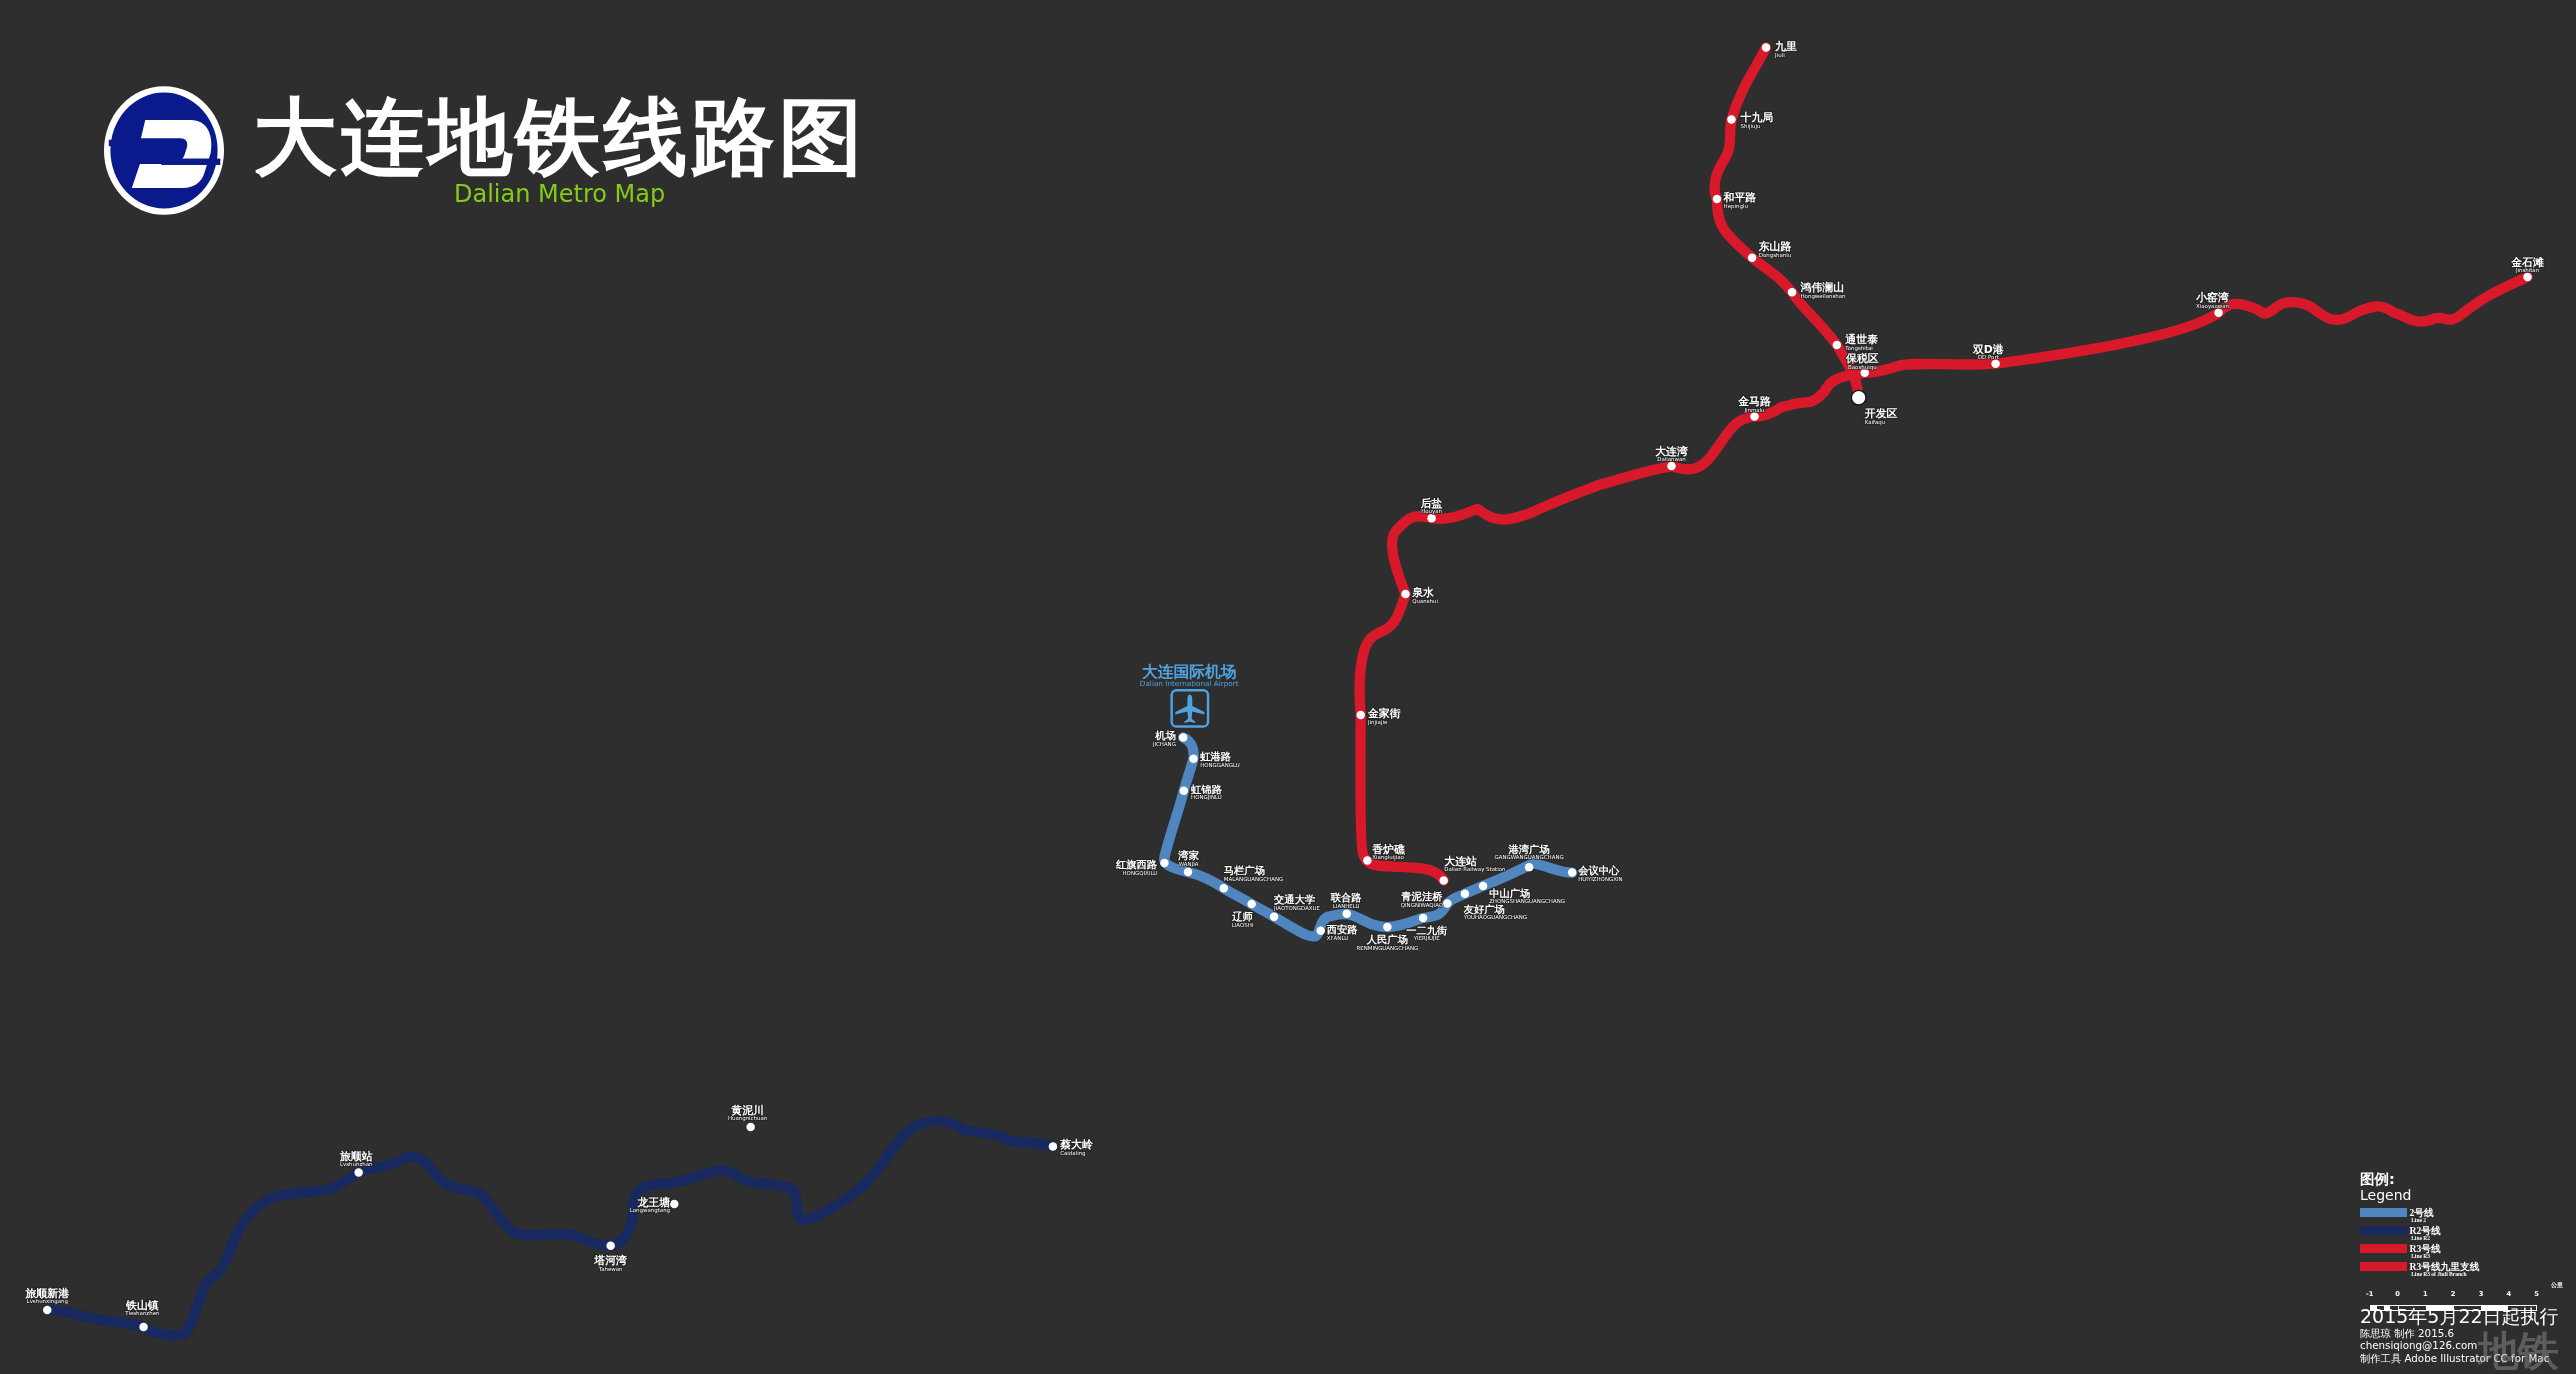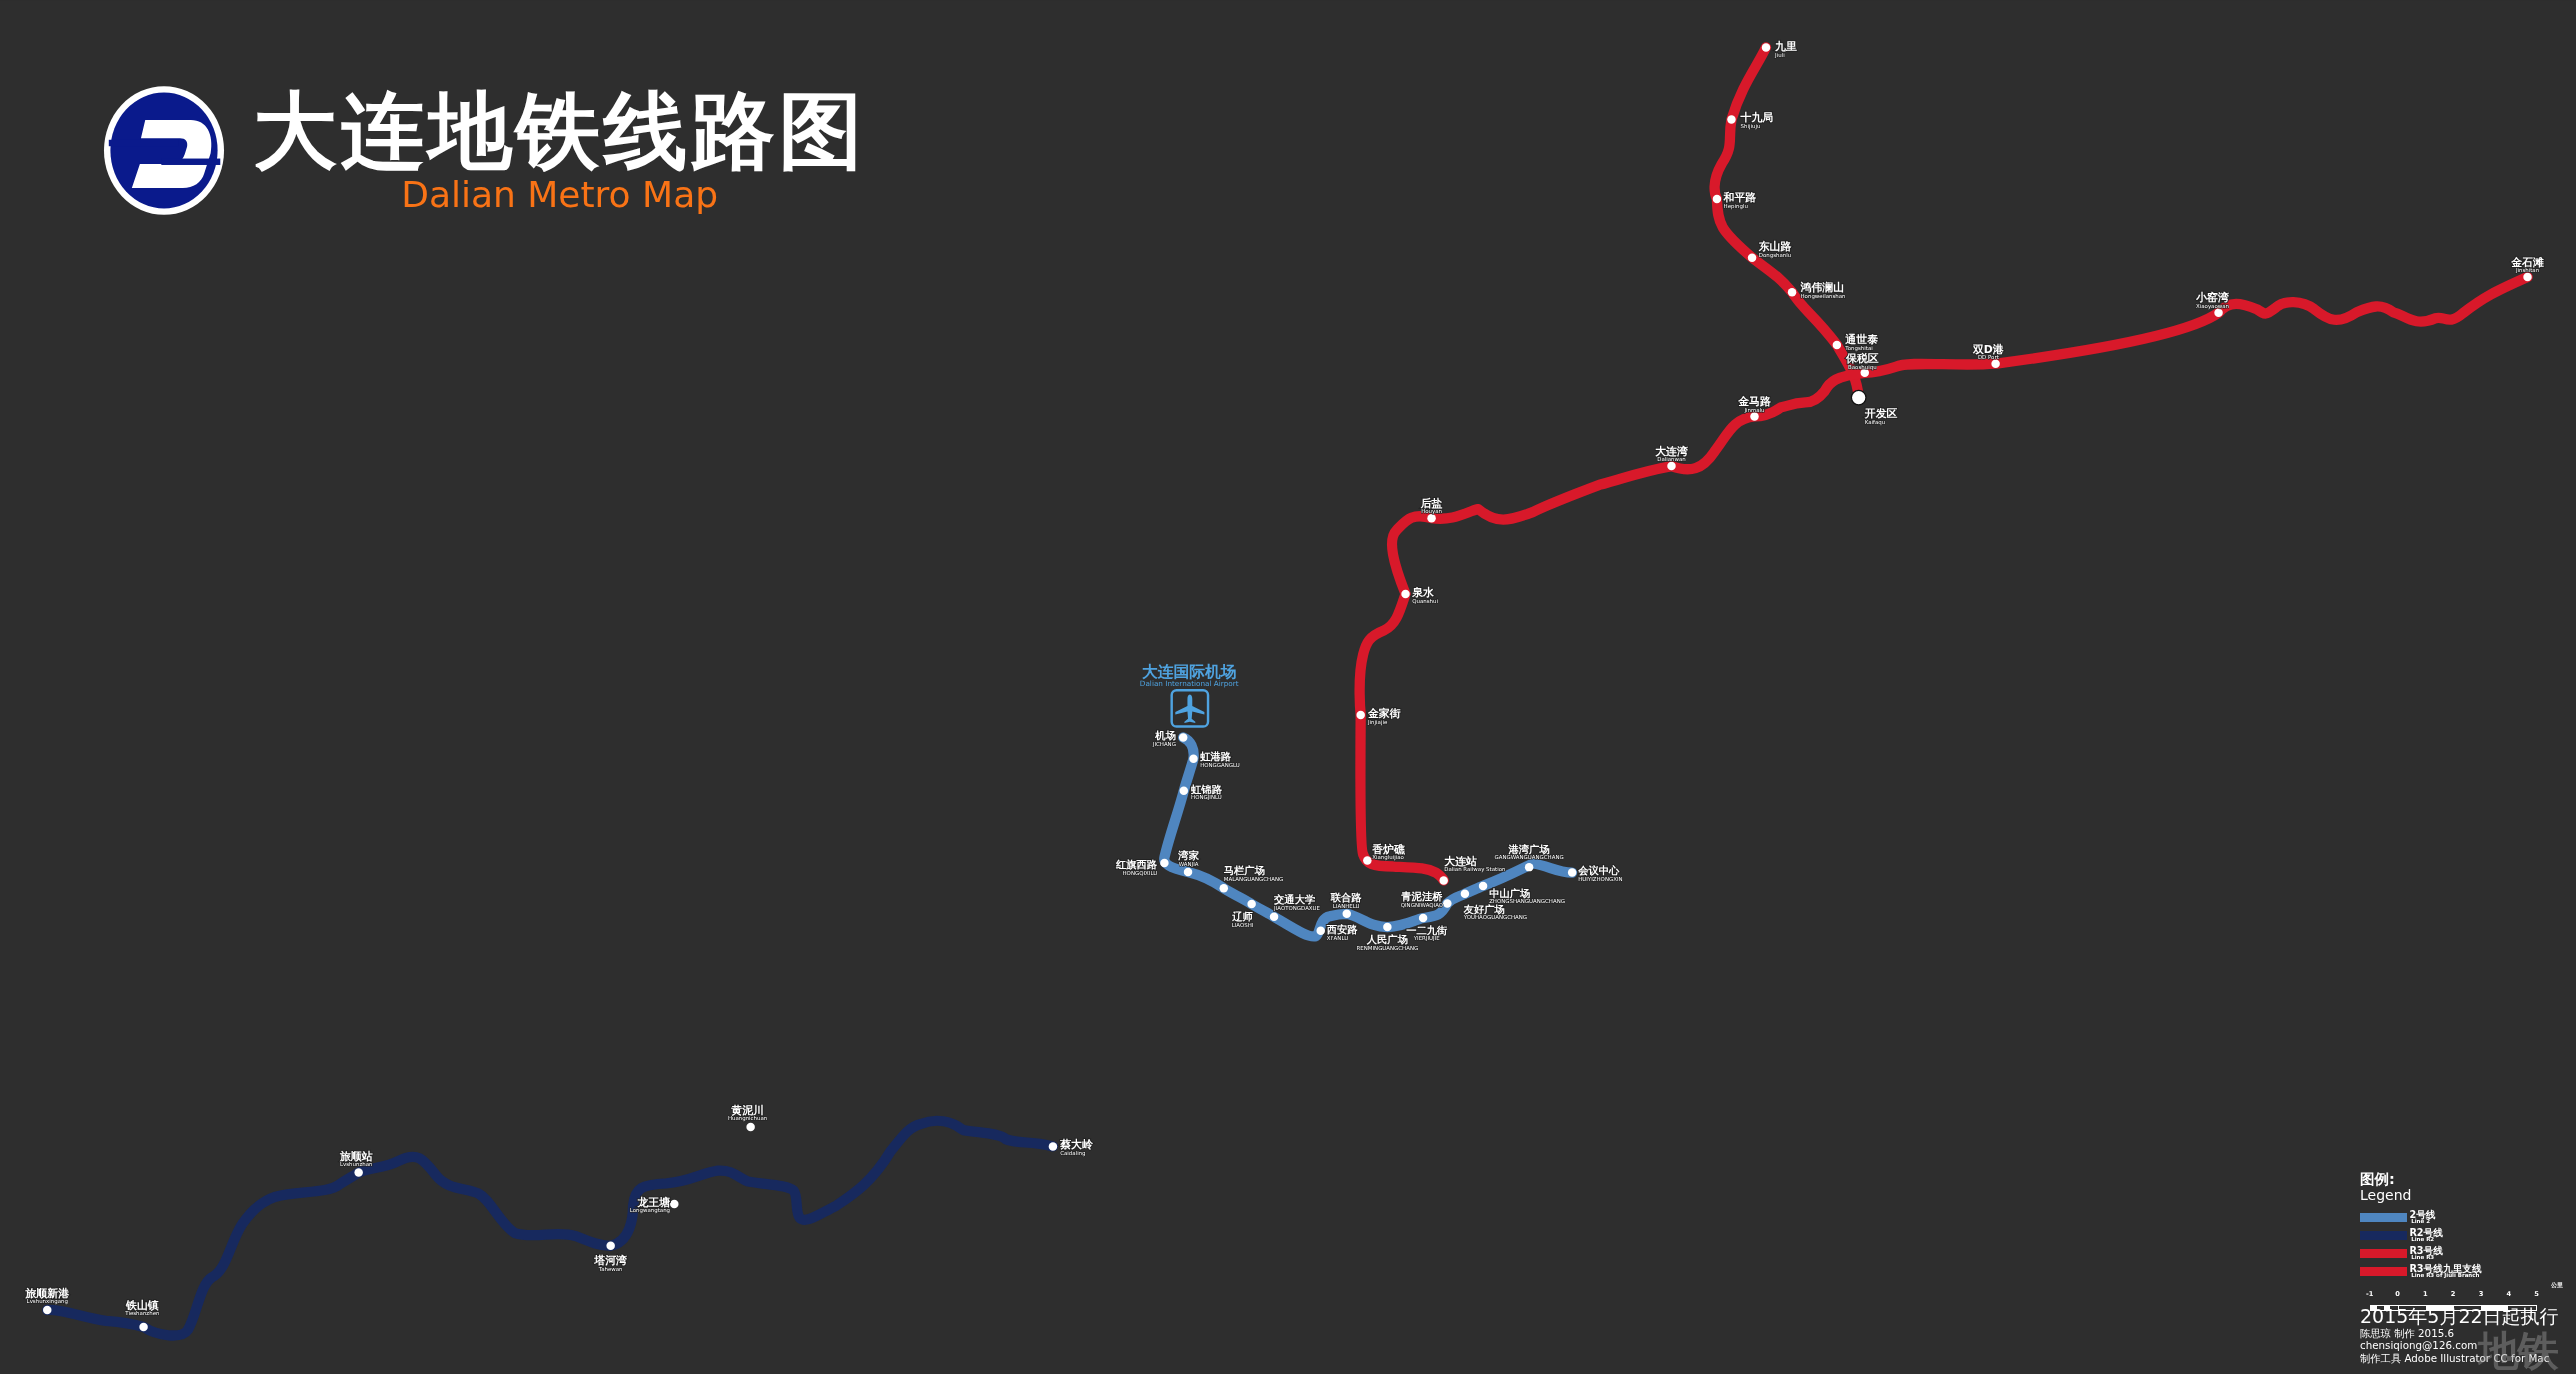--- a/index.html
+++ b/index.html
@@ -4,28 +4,28 @@
 <style>
   html, body { margin: 0; padding: 0; background: #2e2e2e; }
   body { width: 2576px; height: 1375px; position: relative; overflow: hidden;
          font-family: "DejaVu Sans", "Liberation Sans", sans-serif; color: #fff; }
   #map { position: absolute; left: 0; top: 0; width: 2576px; height: 1375px; }
   .header { position: absolute; left: 97px; top: 78px; display: flex; align-items: center; }
   .logo { width: 134px; height: 145px; }
   .titles { margin-left: 22px; display: flex; flex-direction: column; align-items: center; }
   .title-cn { font-size: 84px; font-weight: bold; letter-spacing: 3.6px; line-height: 1.05;
               font-family: "DejaVu Sans", sans-serif; color: #fff; }
-  .title-en { font-size: 36px; line-height: 1.1; color: #f97316; font-family: "DejaVu Sans", sans-serif; }
+  .title-en { font-size: 24px; line-height: 1.1; color: #84cc16; font-family: "DejaVu Sans", sans-serif; }
   .st-cn { fill: #fff; font-weight: bold; font-family: "DejaVu Sans", sans-serif; paint-order: stroke;
            stroke: #222; stroke-width: 3px; }
   .st-en { fill: #fff; font-family: "DejaVu Sans", sans-serif; paint-order: stroke; stroke: #222; stroke-width: 2px; }
   .legend { position: absolute; left: 2360px; top: 1172px; width: 209px; }
   .legend-title-cn { font-size: 14.5px; font-weight: bold; line-height: 1.1; }
   .legend-title-en { font-size: 14px; line-height: 1.1; margin-bottom: 4.8px; }
-  .legend-item { display: flex; align-items: center; height: 18px; margin-top: 0px; }
+  .legend-item { display: flex; align-items: flex-start; height: 18px; margin-top: 0px; font-family: Liberation Serif, serif; }
   .legend-swatch { width: 47px; height: 9px; margin-right: 2.4px; }
   .legend-text { display: flex; flex-direction: column; line-height: 1; }
   .legend-cn { font-size: 9.7px; font-weight: bold; }
   .legend-en { font-size: 5.5px; font-weight: bold; margin-left: 1.8px; }
   .scale { position: relative; height: 42px; margin-top: 1.2px; }
   .scale-unit { position: absolute; right: 6px; top: 0; font-size: 6px; font-weight: bold; }
   .scale-ticks { position: absolute; left: 9.7px; top: 8.5px; width: 167px; height: 12px; }
   .scale-tick { position: absolute; top: 0; font-size: 6.7px; font-weight: bold; transform: translateX(-50%); }
   .scale-bar { position: absolute; left: 9.7px; top: 24px; width: 167px; height: 6px; border: 0.6px solid #fff; box-sizing: border-box; display: flex; }
   .scale-seg { height: 100%; }

